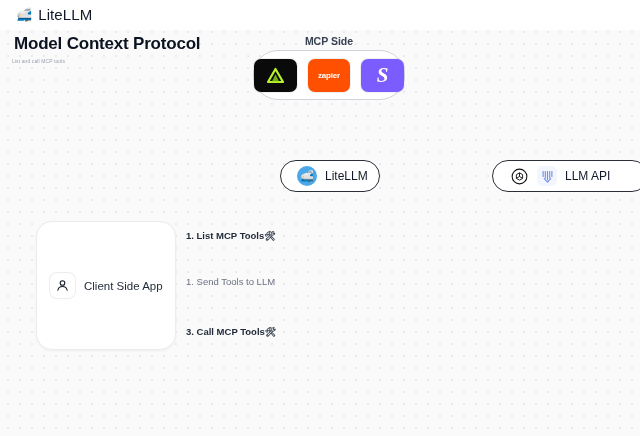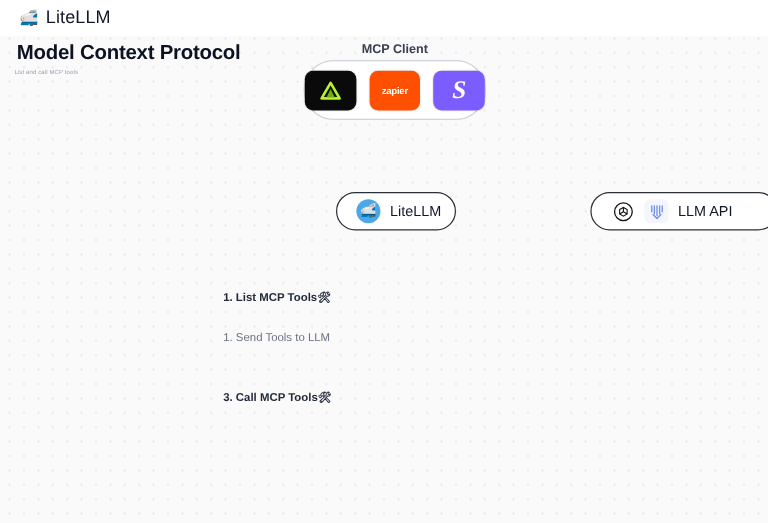--- a/index.html
+++ b/index.html
@@ -272,21 +272,21 @@
   </div>
 </div>
 
 <div id="heading-block">
   <h1 id="page-title">Model Context Protocol</h1>
   <div id="page-subtitle">List and call MCP tools</div>
 </div>
 
 <div class="layer">
 
-  <div id="mcp-label">MCP Client</div>
+  <div id="mcp-label">MCP Side</div>
 
   <div id="mcp-group">
     <div class="tool-tile dark">
       <svg width="19" height="17" viewBox="0 0 19 17">
         <path d="M9.5 2 L17 15 L2 15 Z" fill="none" stroke="#b9f227" stroke-width="2.2" stroke-linejoin="round"></path>
         <path d="M9.5 7.2 L13 14.2 L6 14.2 Z" fill="#6fae12"></path>
       </svg>
     </div>
     <div class="tool-tile zap">
       <span class="zap-text">zapier</span>
@@ -317,25 +317,34 @@
           <line x1="12" y1="4" x2="12" y2="17"></line>
           <line x1="15.5" y1="4" x2="15.5" y2="14.5"></line>
           <line x1="19" y1="4" x2="19" y2="12"></line>
         </g>
         <path d="M6.8 15.5 L12 21 L17.2 15.5" fill="none" stroke="#6f8fe8" stroke-width="1.8" stroke-linecap="round" stroke-linejoin="round"></path>
       </svg>
     </span>
     <span class="node-text">LLM API</span>
   </div>
 
+  <div id="client-box">
+    <span id="client-icon">
+      <svg width="15" height="15" viewBox="0 0 24 24">
+        <circle cx="12" cy="8" r="3.7" fill="none" stroke="#111827" stroke-width="1.7"></circle>
+        <path d="M4.6 19.6 C5.4 15.6 8.4 13.7 12 13.7 C15.6 13.7 18.6 15.6 19.4 19.6" fill="none" stroke="#111827" stroke-width="1.7" stroke-linecap="round"></path>
+      </svg>
+    </span>
+    <span id="client-label">Client Side App</span>
+  </div>
 
 </div>
 
 <div class="layer">
-  <div class="msg-label" style="left:186px; top:230px;margin-top:13px;">
+  <div class="msg-label" style="left:186px; top:230px;">
     <span>1. List MCP Tools</span><span class="tool-emoji">🛠</span>
   </div>
   <div class="msg-label muted" style="left:186px; top:276px;">
     <span>1. Send Tools to LLM</span>
   </div>
   <div class="msg-label" style="left:186px; top:326px;">
     <span>3. Call MCP Tools</span><span class="tool-emoji">🛠</span>
   </div>
 </div>
 

